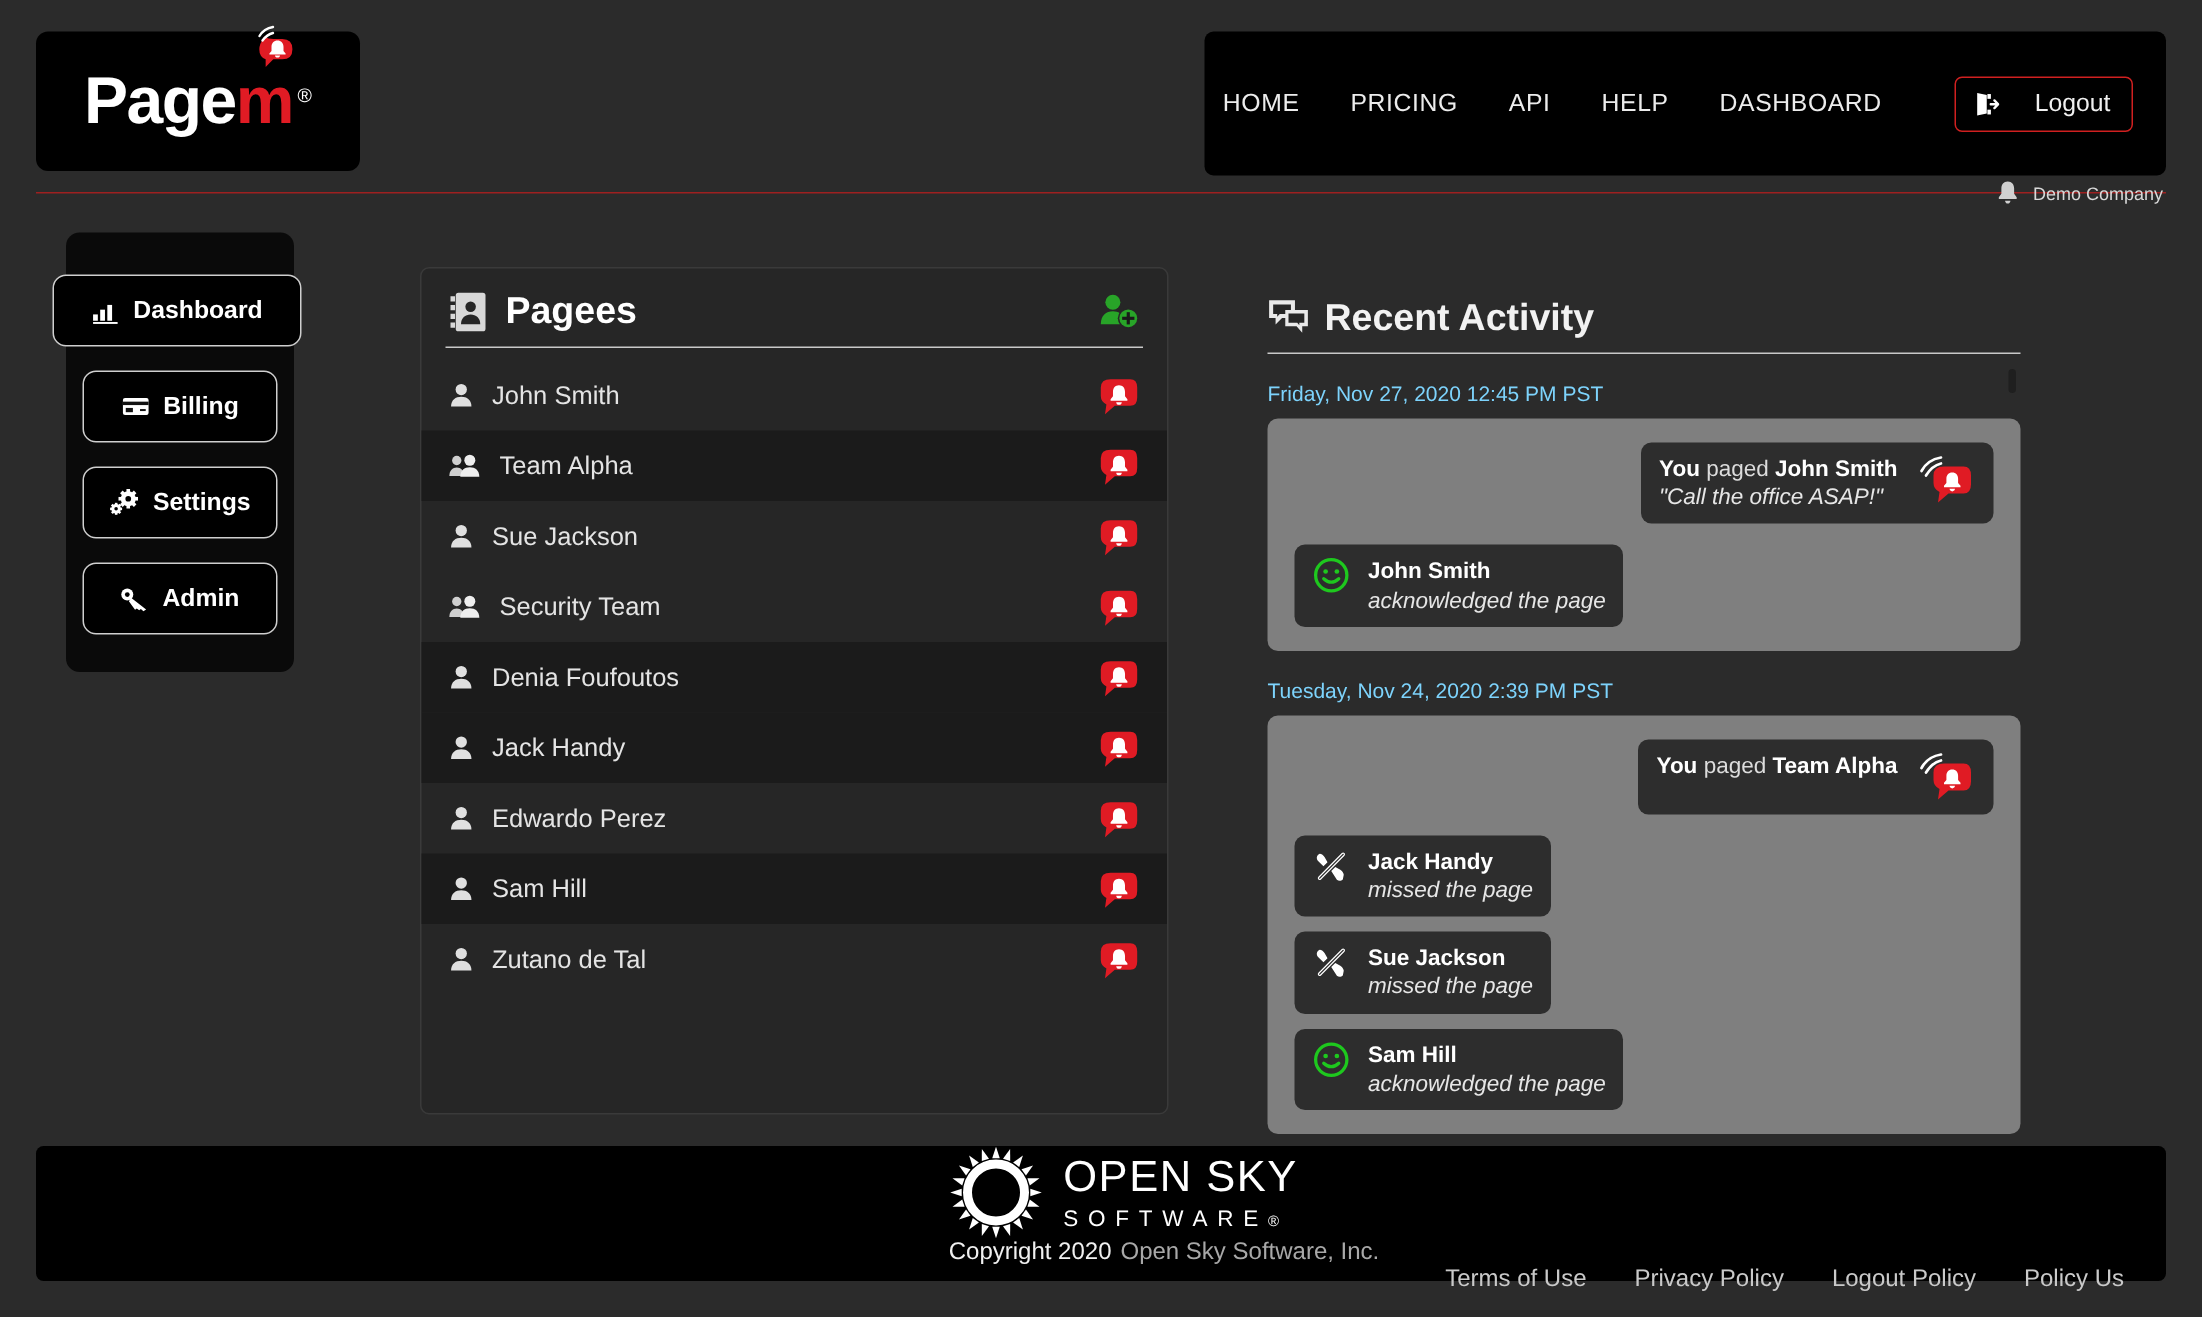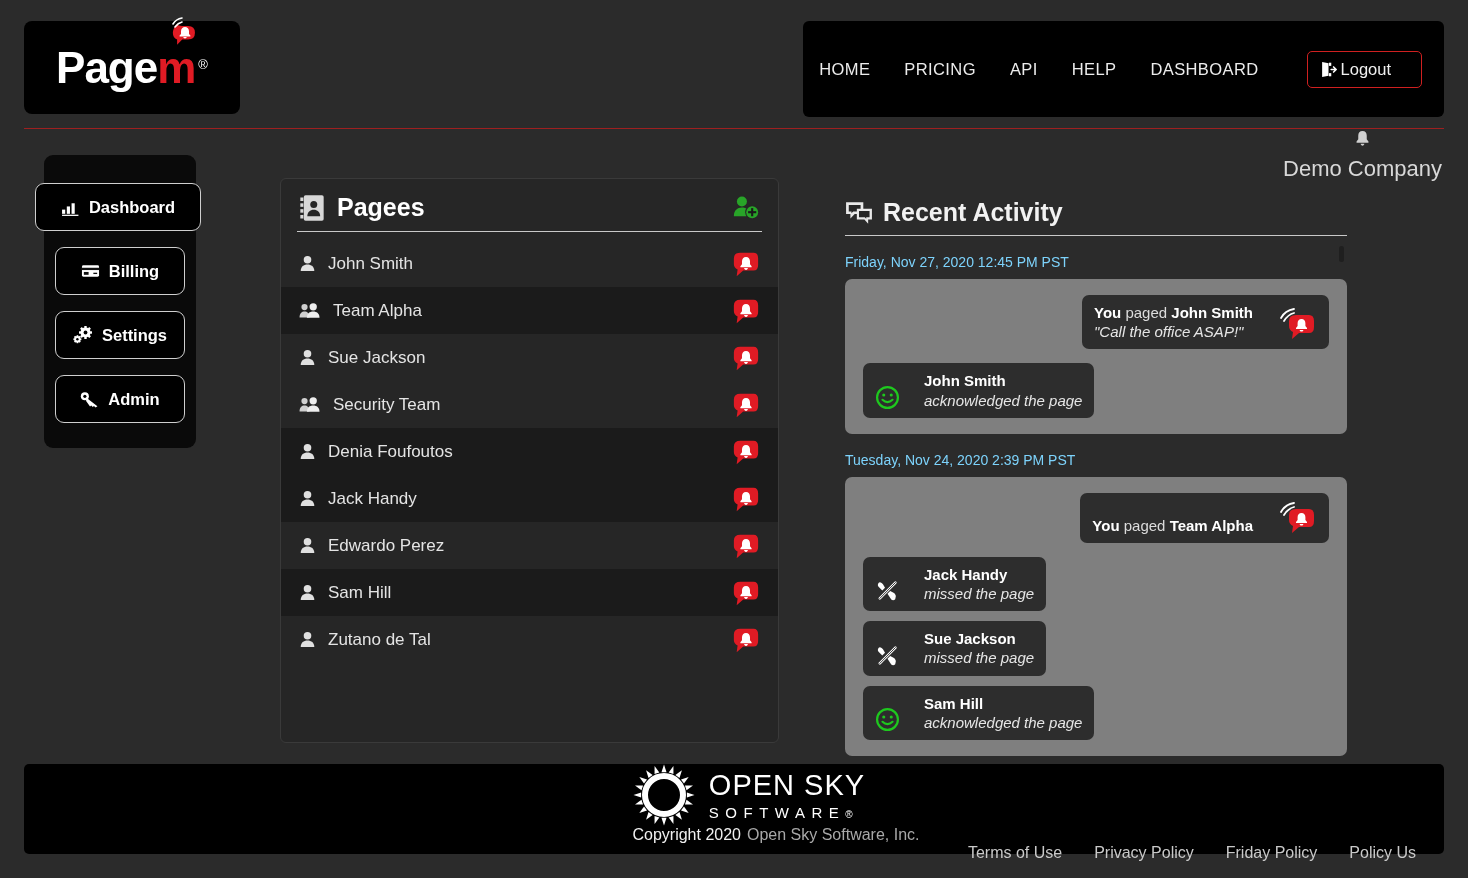--- a/index.html
+++ b/index.html
@@ -34,35 +34,35 @@
     width: 641px; height: 96px;
     background: #000; border-radius: 6px;
     display: flex; align-items: center; justify-content: flex-end;
     padding-right: 22px; gap: 34px;
   }
   .nav-link {
     color: #ececec; font-size: 16.5px; letter-spacing: .4px;
     text-decoration: none; cursor: pointer;
   }
   .logout-btn {
-    display: flex; align-items: center; gap: 4px;
+    display: flex; align-items: center; gap: 24px;
     border: 1px solid #d02020; border-radius: 5px;
-    padding: 8px 30px 8px 12px; margin-left: 14px;
+    padding: 8px 14px 8px 12px; margin-left: 14px;
     color: #f0f0f0; font-size: 16.5px; background: transparent; cursor: pointer;
     font-family: "Liberation Sans", sans-serif;
   }
 
   .hr-red {
     position: absolute; left: 24px; top: 128px;
     width: 1420px; height: 1px; background: #9e2020;
   }
   .company-row {
-    position: absolute; right: 26px; top: 130px;
+    position: absolute; right: 26px; top: 120px;
     display: flex; align-items: center; gap: 9px;
-    color: #d8d8d8; font-size: 22px; flex-direction: column;
+    color: #d8d8d8; font-size: 12px;
   }
 
   
   .sidebar {
     position: absolute; left: 44px; top: 155px;
     width: 152px; height: 293px;
     background: #0a0a0a; border-radius: 9px;
     padding-top: 28px;
     display: flex; flex-direction: column; align-items: center; gap: 16px;
   }
@@ -100,32 +100,32 @@
   .pagee-row {
     display: flex; align-items: center;
     height: 47px; padding: 0 18px 0 18px;
     cursor: pointer;
   }
   .pagee-row.alt { background: #1b1b1b; }
   .pagee-name { color: #e4e4e4; font-size: 17px; margin-left: 12px; flex: 1; }
 
   
   .activity { position: absolute; left: 845px; top: 198px; width: 502px; }
-  .activity-head { display: flex; align-items: center; }
+  .activity-head { display: flex; }
   .activity-title { font-size: 25px; font-weight: bold; color: #f2f2f2; margin-left: 10px; }
   .activity-rule { height: 1px; background: #c9c9c9; margin-top: 8px; }
   .activity-scroll { position: absolute; right: 3px; top: 48px; width: 5px; height: 16px;
     background: #1f1f1f; border-radius: 3px; }
   .act-date { text-align: left; color: #7dd3fc; font-size: 14px; margin-top: 18px; }
   .act-card {
     background: #7f7f7f; border-radius: 7px;
     margin-top: 9px; padding: 16px 18px; position: relative;
   }
   .bubble {
-    display: inline-flex; align-items: flex-end; gap: 24px;
+    display: inline-flex; align-items: flex-start; gap: 12px;
     background: #2d2d2d; border-radius: 7px;
     padding: 8px 12px; max-width: 90%;
   }
   .bubble-row { display: flex; }
   .bubble-row.right { justify-content: flex-end; }
   .bubble-row.left { justify-content: flex-start; margin-top: 14px; }
   .bubble-row.left + .bubble-row.left { margin-top: 10px; }
   .b-text { display: flex; flex-direction: column; line-height: 1.28; }
   .b-line1 { font-size: 15px; color: #efefef; }
   .b-line1 b { font-weight: bold; color: #fff; }
@@ -533,17 +533,17 @@
         <div class="osk-1">OPEN SKY</div>
         <div class="osk-2"><span>SOFTWARE</span><span class="osk-reg">®</span></div>
       </div>
     </div>
     <div class="copyright">
       <span>Copyright 2020</span><span class="dim">Open Sky Software, Inc.</span>
     </div>
     <div class="foot-links">
       <a class="foot-link">Terms of Use</a>
       <a class="foot-link">Privacy Policy</a>
-      <a class="foot-link">Friday Policy</a>
+      <a class="foot-link">Logout Policy</a>
       <a class="foot-link">Policy Us</a>
     </div>
   </div>
 </div>
 
 </body></html>

